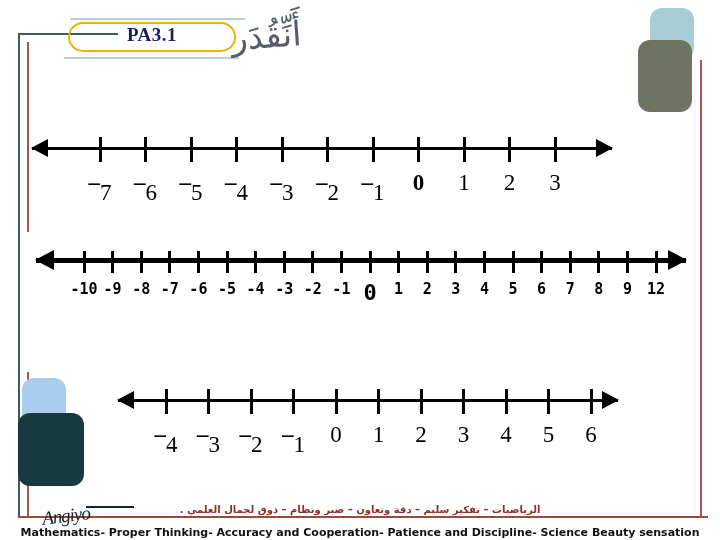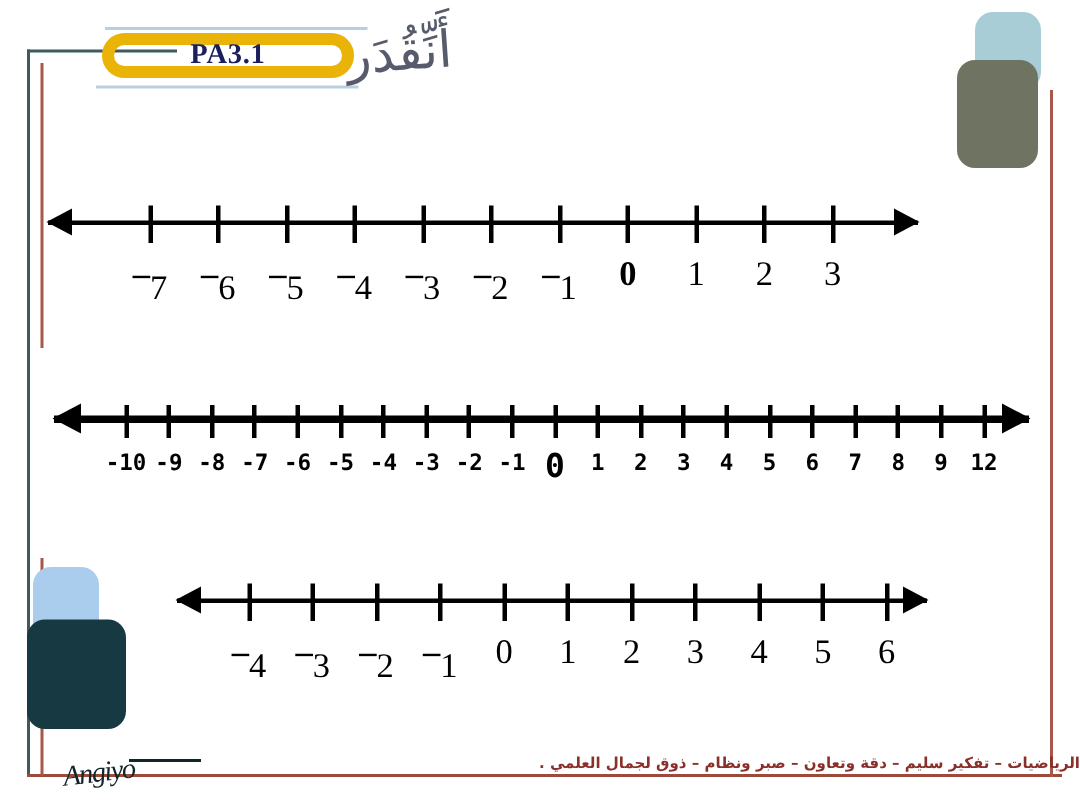--- a/index.html
+++ b/index.html
@@ -84,25 +84,24 @@
     width: 175px;
     height: 2px;
     background: #b9cfe0;
   }
   .badge {
     position: absolute;
     left: 68px;
     top: 22px;
     width: 168px;
     height: 30px;
-    border: 8px solid #eab308;
+    border: 2px solid #eab308;
     border-radius: 16px;
     box-sizing: border-box;
     display: flex;
-    align-items: center;
     justify-content: center;
   }
   .badge-text {
     font-family: "Liberation Serif", serif;
     font-weight: bold;
     font-size: 19px;
     color: #1b1f5e;
     letter-spacing: .5px;
   }
 
@@ -249,21 +248,21 @@
   .line2 .nl-label.zero { font-size: 22px; }
   
   .line3 .nl-label { font-size: 23px; }
 
   
   .footer-ar {
     position: absolute;
     left: 0;
     top: 504px;
     width: 720px;
-    text-align: right;
+    text-align: center;
     direction: rtl;
     font-family: "DejaVu Sans", sans-serif;
     font-size: 10px;
     font-weight: bold;
     color: #8b2f2a;
   }
   .footer-en {
     position: absolute;
     left: 0;
     top: 526px;
@@ -325,21 +324,21 @@
       <div class="nl-label" style="left: 341px; top: 22px;"><span class="rm">–</span>1</div>
       <div class="nl-tick" style="left: 385px; top: -11px; width: 3px; height: 25px;"></div>
       <div class="nl-label zero" style="left: 386.5px; top: 22px;">0</div>
       <div class="nl-tick" style="left: 430.5px; top: -11px; width: 3px; height: 25px;"></div>
       <div class="nl-label" style="left: 432px; top: 22px;">1</div>
       <div class="nl-tick" style="left: 476px; top: -11px; width: 3px; height: 25px;"></div>
       <div class="nl-label" style="left: 477.5px; top: 22px;">2</div>
       <div class="nl-tick" style="left: 521.5px; top: -11px; width: 3px; height: 25px;"></div>
       <div class="nl-label" style="left: 523px; top: 22px;">3</div>
     </div>
-  <div class="numline line2" id="nl1" style="left: 36px; top: 279px; width: 650px; height: 60px;">
+  <div class="numline line2" id="nl1" style="left: 36px; top: 260px; width: 650px; height: 60px;">
       <div class="nl-axis" style="top: -2.5px; width: 650px; height: 5px;"></div>
       <div class="nl-arrow" style="left: -1px; top: -10px; border-top: 10px solid transparent; border-bottom: 10px solid transparent; border-right: 19px solid rgb(0, 0, 0);"></div>
       <div class="nl-arrow" style="left: 632px; top: -10px; border-top: 10px solid transparent; border-bottom: 10px solid transparent; border-left: 19px solid rgb(0, 0, 0);"></div>
       <div class="nl-tick" style="left: 46.5px; top: -9px; width: 3px; height: 22px;"></div>
       <div class="nl-label" style="left: 48px; top: 20px;">-10</div>
       <div class="nl-tick" style="left: 75.1px; top: -9px; width: 3px; height: 22px;"></div>
       <div class="nl-label" style="left: 76.6px; top: 20px;">-9</div>
       <div class="nl-tick" style="left: 103.7px; top: -9px; width: 3px; height: 22px;"></div>
       <div class="nl-label" style="left: 105.2px; top: 20px;">-8</div>
       <div class="nl-tick" style="left: 132.3px; top: -9px; width: 3px; height: 22px;"></div>
@@ -401,14 +400,15 @@
       <div class="nl-label" style="left: 345.5px; top: 22px;">3</div>
       <div class="nl-tick" style="left: 386.5px; top: -11px; width: 3px; height: 25px;"></div>
       <div class="nl-label" style="left: 388px; top: 22px;">4</div>
       <div class="nl-tick" style="left: 429px; top: -11px; width: 3px; height: 25px;"></div>
       <div class="nl-label" style="left: 430.5px; top: 22px;">5</div>
       <div class="nl-tick" style="left: 471.5px; top: -11px; width: 3px; height: 25px;"></div>
       <div class="nl-label" style="left: 473px; top: 22px;">6</div>
     </div>
 
   <div class="footer-ar">الرياضيات – تفكير سليم – دقة وتعاون – صبر ونظام – ذوق لجمال العلمي .</div>
+  <div class="footer-en">Mathematics- Proper Thinking- Accuracy and Cooperation- Patience and Discipline- Science Beauty sensation</div>
 
 </div>
 
 </body></html>

